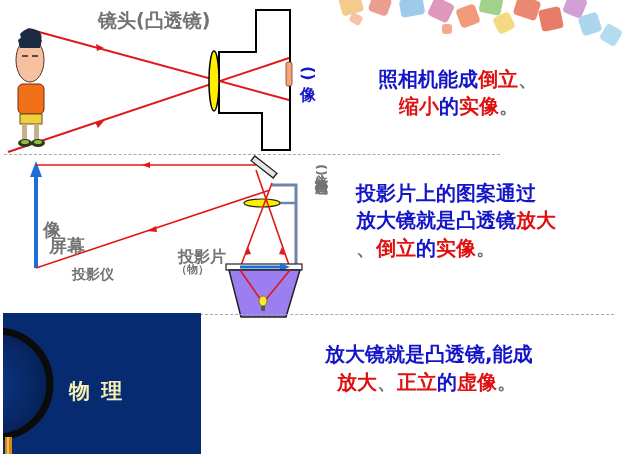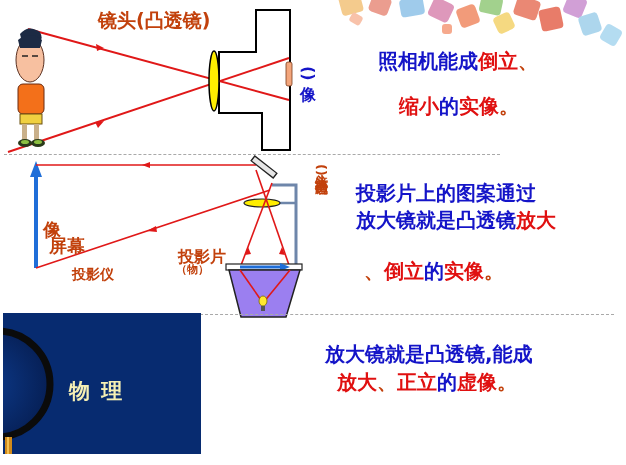--- a/index.html
+++ b/index.html
@@ -9,21 +9,21 @@
     font-family: "DejaVu Sans", "Liberation Sans", sans-serif;
   }
   .abs { position: absolute; }
   .divider {
     position: absolute; height: 0;
     border-top: 1px dashed #a9a9a9;
   }
   .cn { font-weight: bold; letter-spacing: 0px; white-space: nowrap; }
   .blue { color: #1414c8; }
   .red { color: #e01010; }
-  .blk { color: #c2410c; }
+  .blk { color: #737373; }
   .cap-text { font-size: 20px; line-height: 27px; }
   .puzzle-strip { position: absolute; left: 330px; top: 0; width: 296px; height: 50px; }
   .mag-panel { position: absolute; left: 3px; top: 313px; width: 198px; height: 141px; background: #072b70; overflow: hidden; }
   .mag-title { position: absolute; left: 66px; top: 64px; color: #f6f0b4; font-size: 21px; font-weight: bold; letter-spacing: 2px; white-space: nowrap; }
   .v-text { writing-mode: vertical-rl; font-weight: bold; white-space: nowrap; }
 </style>
 </head>
 <body>
 
 <svg class="puzzle-strip" viewBox="0 0 296 50">
@@ -72,21 +72,21 @@
   <rect x="26" y="98" width="5" height="16" fill="#c9b08a"></rect>
   <ellipse cx="17" cy="117" rx="7" ry="4" fill="#2a3a1a"></ellipse>
   <ellipse cx="30" cy="117" rx="7" ry="4" fill="#2a3a1a"></ellipse>
   <ellipse cx="17" cy="116" rx="4" ry="2" fill="#8cc040"></ellipse>
   <ellipse cx="30" cy="116" rx="4" ry="2" fill="#8cc040"></ellipse>
 </svg>
 
 <div class="abs cn blk" style="left:98px;top:8px;font-size:19px;">镜头(凸透镜)</div>
 <div class="abs v-text blue" style="left:297px;top:66px;font-size:16px;">(像)</div>
 
-<div class="abs cn cap-text" style="left:378px;top:48px;">
+<div class="abs cn cap-text" style="left:378px;top:66px;">
   <span class="blue">照相机能成</span><span class="red">倒立</span><span class="blk">、</span>
 </div>
 <div class="abs cn cap-text" style="left:356px;top:93px;margin-left:43px;">
   <span class="red">缩小</span><span class="blue">的</span><span class="red">实像</span><span class="blk">。</span>
 </div>
 
 <div class="divider" style="left:4px;top:154px;width:496px;"></div>
 
 <svg class="abs" style="left:0;top:155px" width="340" height="165">
 
@@ -129,21 +129,21 @@
 <div class="abs cn blk" style="left:178px;top:247px;font-size:16px;">投影片</div>
 <div class="abs cn blk" style="left:176px;top:262px;font-size:11px;">（物）</div>
 <div class="abs v-text blk" style="left:312px;top:164px;font-size:13px;">镜头(凸透镜)</div>
 
 <div class="abs cn cap-text" style="left:356px;top:180px;">
   <span class="blue">投影片上的图案通过</span>
 </div>
 <div class="abs cn cap-text" style="left:356px;top:207px;">
   <span class="blue">放大镜就是凸透镜</span><span class="red">放大</span>
 </div>
-<div class="abs cn cap-text" style="left:364px;top:235px;margin-top:23px;">
+<div class="abs cn cap-text" style="left:356px;top:235px;">
   <span class="blk">、</span><span class="red">倒立</span><span class="blue">的</span><span class="red">实像</span><span class="blk">。</span>
 </div>
 
 <div class="divider" style="left:200px;top:314px;width:414px;"></div>
 
 <div class="mag-panel">
   <svg class="abs" style="left:0;top:0" width="198" height="146">
     <defs>
       <radialGradient id="lensg" cx="0.4" cy="0.5" r="0.6">
         <stop offset="0" stop-color="#0d3a8a"></stop>

